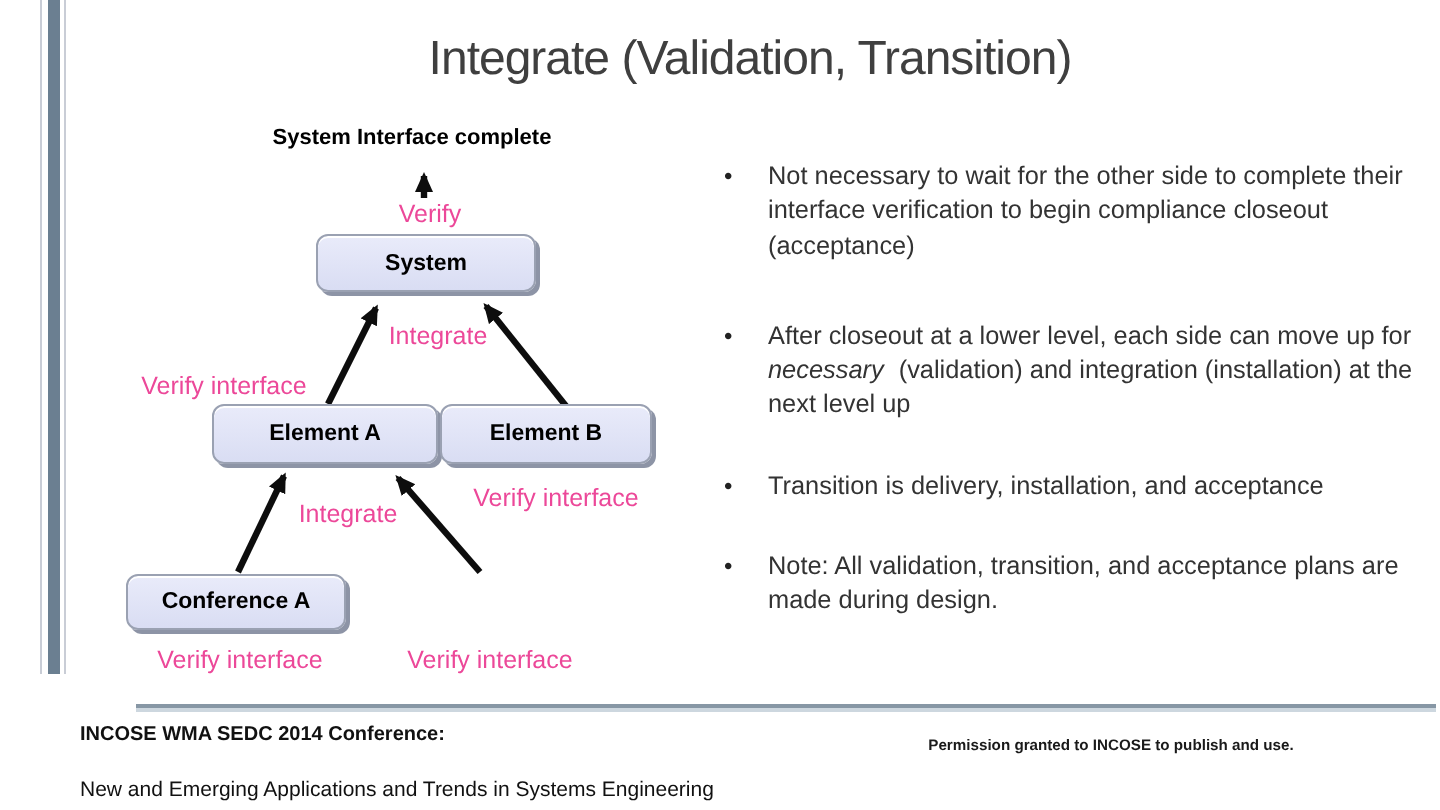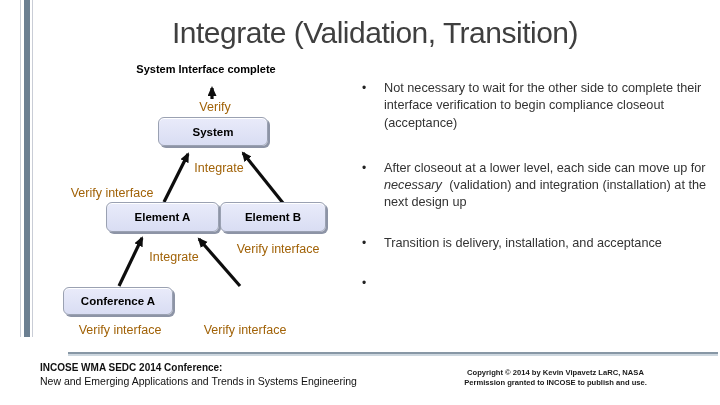--- a/index.html
+++ b/index.html
@@ -8,25 +8,25 @@
     font-family:"Liberation Sans",sans-serif;color:#222;
   }
   
   .v-line{position:absolute;top:0;height:337px;width:1px;background:#c9cdd6;}
   .v-line.l1{left:20px;}
   .v-line.l2{left:32px;}
   .v-bar{position:absolute;top:0;left:24px;height:337px;width:6px;background:#6b7f91;}
   
   .title{
     position:absolute;left:40px;right:10px;top:16px;text-align:center;
-    font-size:30px;color:#3f3f3f;letter-spacing:-0.5px;white-space:nowrap;
+    font-size:24px;color:#3f3f3f;letter-spacing:-0.5px;white-space:nowrap;
   }
   
   .diagram{position:absolute;left:0;top:0;width:360px;height:360px;}
-  .dlabel{position:absolute;white-space:nowrap;color:#a16207;}
+  .dlabel{position:absolute;white-space:nowrap;color:#ec4899;}
   .dlabel.cx{transform:translateX(-50%);}
   .top-label{font-weight:bold;font-size:11px;color:#000;}
   .small{font-size:12.5px;}
   .dbox{
     position:absolute;box-sizing:border-box;border-radius:6px;
     background:linear-gradient(180deg,#e9ebfa 0%,#d9ddf3 100%);
     border:1px solid #9aa1b2;box-shadow:2px 2px 0 #8d94a6, inset 0 1px 0 #ffffff;
     display:flex;align-items:center;justify-content:center;
     font-weight:bold;font-size:11.5px;color:#000;
   }
@@ -39,21 +39,21 @@
   .bullet.b2{margin-bottom:23px;}
   .bullet.b3{margin-bottom:23px;}
   .bullet .em{font-style:italic;padding-right:4px;}
   
   .divider{
     position:absolute;left:68px;top:352px;width:650px;height:4px;
     background:linear-gradient(180deg,#8797a5 0%,#8797a5 45%,#cdd7df 45%,#cdd7df 100%);
   }
   .foot-left{position:absolute;left:40px;top:362px;color:#111;}
   .foot-line1{font-weight:bold;font-size:10px;}
-  .foot-line2{font-size:10.5px;margin-top:2px;}
+  .foot-line2{font-size:10.5px;margin-top:16px;}
   .foot-right{
     position:absolute;left:448px;top:368px;width:215px;text-align:center;
     font-weight:bold;font-size:7.6px;line-height:9.6px;color:#1a1a1a;
   }
 </style>
 </head>
 <body>
 
 <div class="slide">
 
@@ -106,37 +106,36 @@
     <div class="dlabel cx small" style="left:245px;top:323px;">Verify interface</div>
   </div>
 
   <div class="bullets">
     <div class="bullet b1">
       <span class="dot">•</span>
       <span class="txt"><span>Not necessary to wait for the other side to complete their interface verification to begin compliance closeout (acceptance)</span><span class="em"></span><span></span></span>
     </div>
     <div class="bullet b2">
       <span class="dot">•</span>
-      <span class="txt"><span>After closeout at a lower level, each side can move up for </span><span class="em">necessary</span><span> (validation) and integration (installation) at the next design up</span></span>
+      <span class="txt"><span>After closeout at a lower level, each side can move up for </span><span class="em">necessary</span><span> (validation) and integration (installation) at the next level up</span></span>
     </div>
     <div class="bullet b3">
       <span class="dot">•</span>
       <span class="txt"><span>Transition is delivery, installation, and acceptance</span><span class="em"></span><span></span></span>
     </div>
     <div class="bullet b4">
       <span class="dot">•</span>
-      <span class="txt"><span class="em"></span><span></span></span>
+      <span class="txt"><span>Note: All validation, transition, and acceptance plans are made during design.</span><span class="em"></span><span></span></span>
     </div>
   </div>
 
   <div class="divider"></div>
 
   <div class="foot-left">
     <div class="foot-line1">INCOSE WMA SEDC 2014 Conference:</div>
     <div class="foot-line2">New and Emerging Applications and Trends in Systems Engineering</div>
   </div>
 
   <div class="foot-right">
-    <div>Copyright © 2014 by  Kevin Vipavetz  LaRC, NASA</div>
     <div>Permission granted to INCOSE to publish and use.</div>
   </div>
 
 </div>
 
 </body></html>

